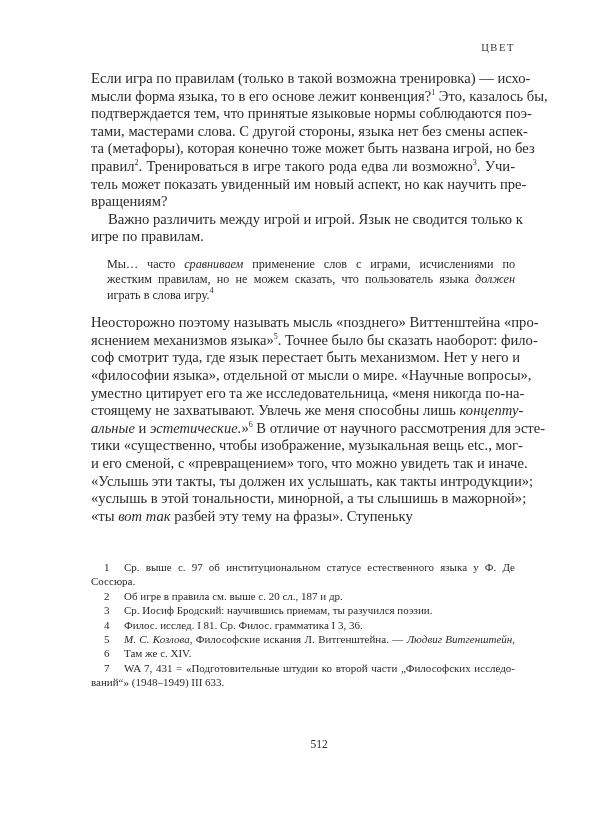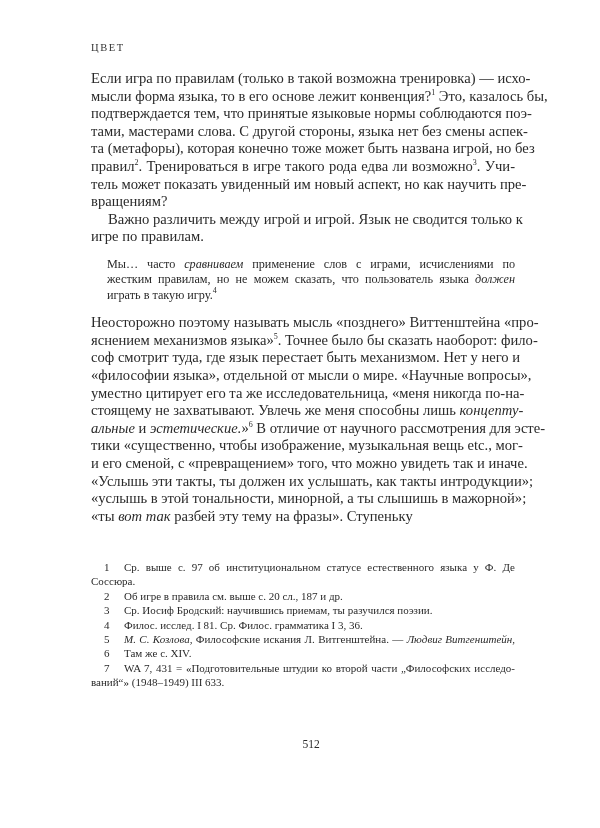--- a/index.html
+++ b/index.html
@@ -16,21 +16,21 @@
       position: absolute;
       left: 91px;
       top: 0;
       width: 424px;
     }
     .running-head {
       position: absolute;
       top: 42px;
       left: 0;
       width: 424px;
-      text-align: left;
+      text-align: right;
       font-size: 10.5px;
       letter-spacing: 1.6px;
       color: #333;
     }
     .body-text {
       position: absolute;
       top: 70px;
       left: 0;
       width: 424px;
       font-size: 14.6px;
@@ -56,21 +56,21 @@
       font-size: 11px;
       line-height: 14.4px;
       font-family: Liberation Serif, serif;
     }
     .fn { display: block; }
     .fn .num { display: inline-block; width: 20px; text-indent: 0; padding-left: 13px; }
     .fn .first { white-space: nowrap; }
     .page-number {
       position: absolute;
       top: 738px;
-      left: 8px;
+      left: 16px;
       width: 424px;
       text-align: center;
       font-size: 11.5px;
     }
     em { font-style: italic; }
   </style>
 </head>
 <body>
 
 <div class="page">
@@ -91,21 +91,21 @@
     </p>
 
     <p>
       <span class="line indent">Важно различить между игрой и игрой. Язык не сводится только к</span>
       <span class="line last">игре по правилам.</span>
     </p>
 
     <div class="blockquote">
       <span class="line"><span>Мы… часто </span><em>сравниваем</em><span> применение слов с играми, исчислениями по</span></span>
       <span class="line"><span>жестким правилам, но не можем сказать, что пользователь языка </span><em>должен</em></span>
-      <span class="line last"><span>играть в такую игру.</span><sup>4</sup></span>
+      <span class="line last"><span>играть в слова игру.</span><sup>4</sup></span>
     </div>
 
     <p>
       <span class="line">Неосторожно поэтому называть мысль «позднего» Виттенштейна «про-</span>
       <span class="line"><span>яснением механизмов языка»</span><sup>5</sup><span>. Точнее было бы сказать наоборот: фило-</span></span>
       <span class="line">соф смотрит туда, где язык перестает быть механизмом. Нет у него и</span>
       <span class="line">«философии языка», отдельной от мысли о мире. «Научные вопросы»,</span>
       <span class="line">уместно цитирует его та же исследовательница, «меня никогда по-на-</span>
       <span class="line"><span>стоящему не захватывают. Увлечь же меня способны лишь </span><em>концепту-</em></span>
       <span class="line"><em>альные</em><span> и </span><em>эстетические.</em><span>»</span><sup>6</sup><span> В отличие от научного рассмотрения для эсте-</span></span>

